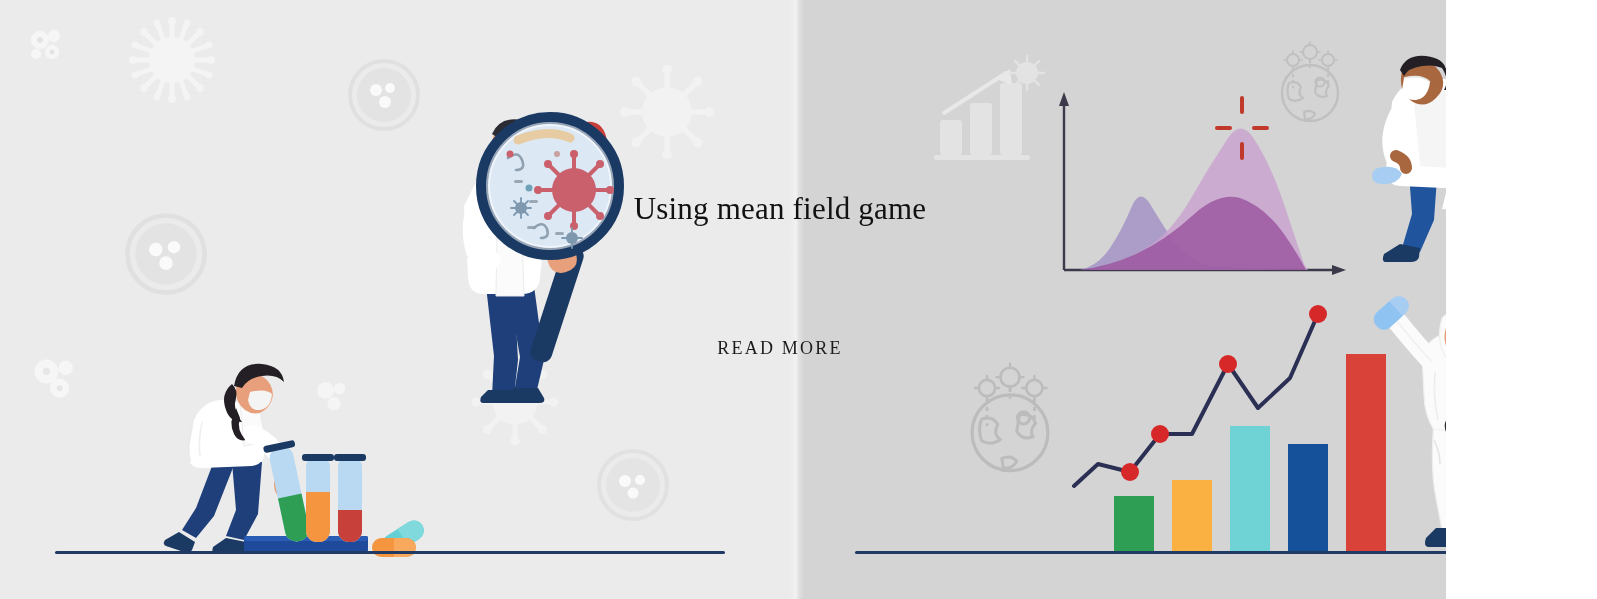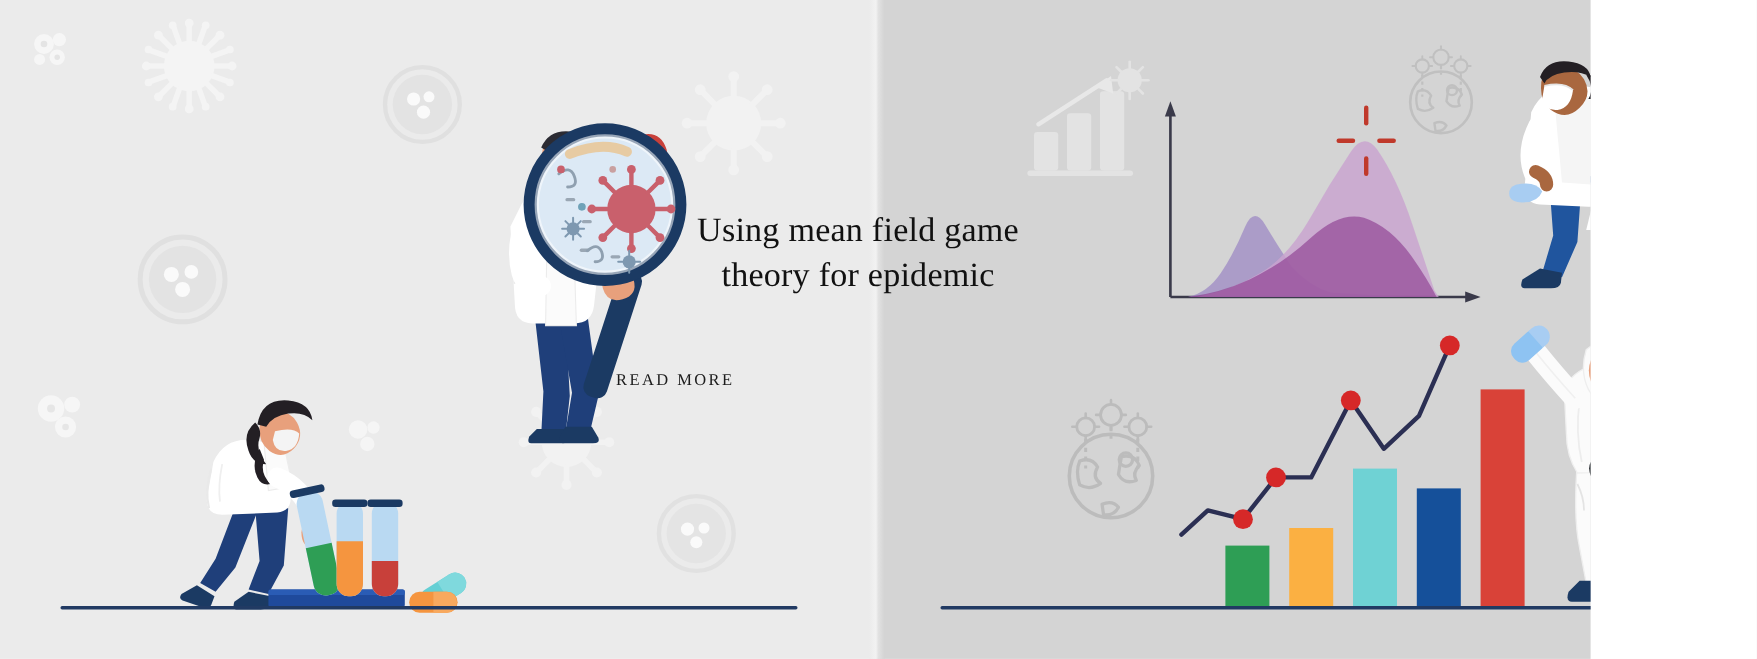--- a/index.html
+++ b/index.html
@@ -38,22 +38,23 @@
     text-align: center;
     color: #111111;
     font-size: 31px;
     line-height: 41px;
     letter-spacing: 0.2px;
   }
   #read-more {
     position: absolute;
     left: 560px; top: 338px;
     width: 440px;
+    text-align: center;
     color: #1c1c1c;
-    font-size: 15px;
+    font-size: 18px;
     letter-spacing: 2.2px;
   }
 
   
   .ground {
     position: absolute;
     height: 3px;
     background: #213a63;
     border-radius: 2px;
   }
@@ -336,21 +337,20 @@
         <line x1="66" y1="13" x2="66" y2="16"></line>
           <line x1="66" y1="28" x2="66" y2="31"></line>
         <line x1="57" y1="22" x2="60" y2="22"></line>
           <line x1="72" y1="22" x2="75" y2="22"></line>
       </g>
     </svg>
   </div>
 
   <div id="headline">
     <div>Using mean field game</div>
-    <div>theory for epidemic</div>
   </div>
   <div id="read-more">READ MORE</div>
 
   <div class="fig" style="left:378px; top:104px;">
     <svg width="240" height="280" viewBox="0 0 240 280">
 
       <g>
         <path d="M152 42 a9 9 0 1 1 0.1 0" fill="#1b3a63" opacity="0"></path>
 
         <circle cx="154" cy="39" r="8" fill="#1b3a63"></circle>

